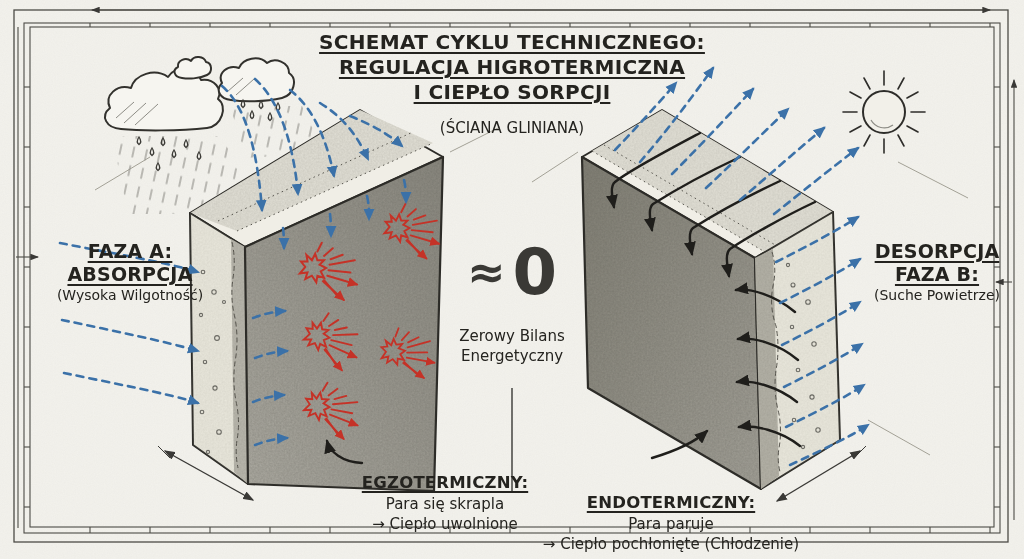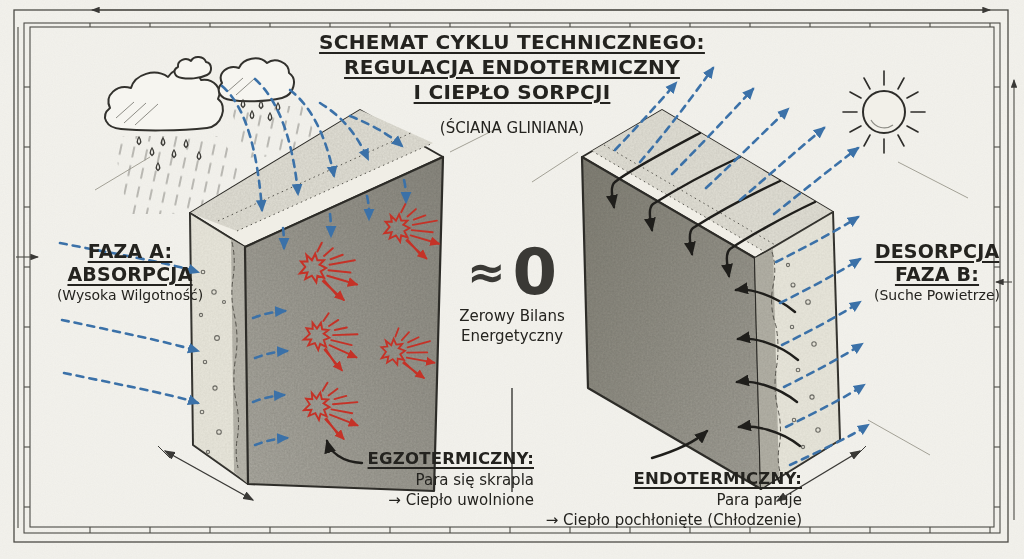--- a/index.html
+++ b/index.html
@@ -1,35 +1,35 @@
 <!DOCTYPE html>
 <html><head>
 <meta charset="utf-8">
 <style>
   html,body{margin:0;padding:0;background:#e8e7e2;}
   #stage{position:relative;width:1024px;height:559px;background:#f4f3ee;overflow:hidden;
          font-family:"DejaVu Sans",sans-serif;color:#24231f;}
   #scene{position:absolute;left:0;top:0;}
   .label{position:absolute;text-align:center;line-height:1.22;z-index:5;}
-  .label.left{text-align:right;}
+  .label.left{text-align:center;margin-top:24px;}
   .h1{font-size:19px;font-weight:bold;letter-spacing:.2px;}
   .h2{font-size:16.5px;font-weight:bold;letter-spacing:.2px;}
   .body{font-size:15px;font-weight:500;}
   .u{text-decoration:underline;text-underline-offset:3px;text-decoration-thickness:1.5px;}
   #title-block{left:262px;top:30px;width:500px;}
   #title-block .t{font-size:20px;font-weight:bold;letter-spacing:.3px;line-height:1.25;}
   #title-block .sub{font-size:15px;font-weight:500;margin-top:14px;}
   #phase-a{left:44px;top:240px;width:172px;}
   #phase-a .note,#phase-b .note{font-size:14px;margin-top:1px;}
   #phase-b{left:862px;top:240px;width:150px;}
   #balance{left:442px;top:242px;width:140px;}
   #balance .sym{display:flex;align-items:center;justify-content:center;gap:7px;color:#3a3935;}
   #balance .approx{font-size:46px;font-weight:bold;}
   #balance .zero{font-size:64px;font-weight:bold;line-height:.95;}
-  #balance .cap{font-size:15px;margin-top:3px;line-height:1.35;}
+  #balance .cap{font-size:15px;margin-top:23px;line-height:1.35;}
   #exo-callout{left:356px;top:449px;width:178px;}
   #endo-callout{left:540px;top:469px;width:262px;}
   .callout .h2{margin-bottom:2px;}
   .callout .body{line-height:1.3;}
 </style>
 </head>
 <body>
 <div id="stage">
 
 <svg id="scene" width="1024" height="559" viewBox="0 0 1024 559">
@@ -319,21 +319,21 @@
     <line x1="860" y1="451" x2="777" y2="501" marker-start="url(#mDim)" marker-end="url(#mDim)"></line>
     <line x1="158" y1="446" x2="170" y2="458" stroke-width="1"></line>
     <line x1="866" y1="446" x2="854" y2="458" stroke-width="1"></line>
   </g>
 
   <line x1="512" y1="388" x2="512" y2="492" stroke="#454440" stroke-width="1.5"></line>
 </svg>
 
 <div class="label" id="title-block">
   <div class="t u">SCHEMAT CYKLU TECHNICZNEGO:</div>
-  <div class="t u">REGULACJA ENDOTERMICZNY</div>
+  <div class="t u">REGULACJA HIGROTERMICZNA</div>
   <div class="t u">I CIEPŁO SORPCJI</div>
   <div class="sub">(ŚCIANA GLINIANA)</div>
 </div>
 
 <div class="label" id="phase-a">
   <div class="h1 u">FAZA A:</div>
   <div class="h1 u">ABSORPCJA</div>
   <div class="note">(Wysoka Wilgotność)</div>
 </div>
 

